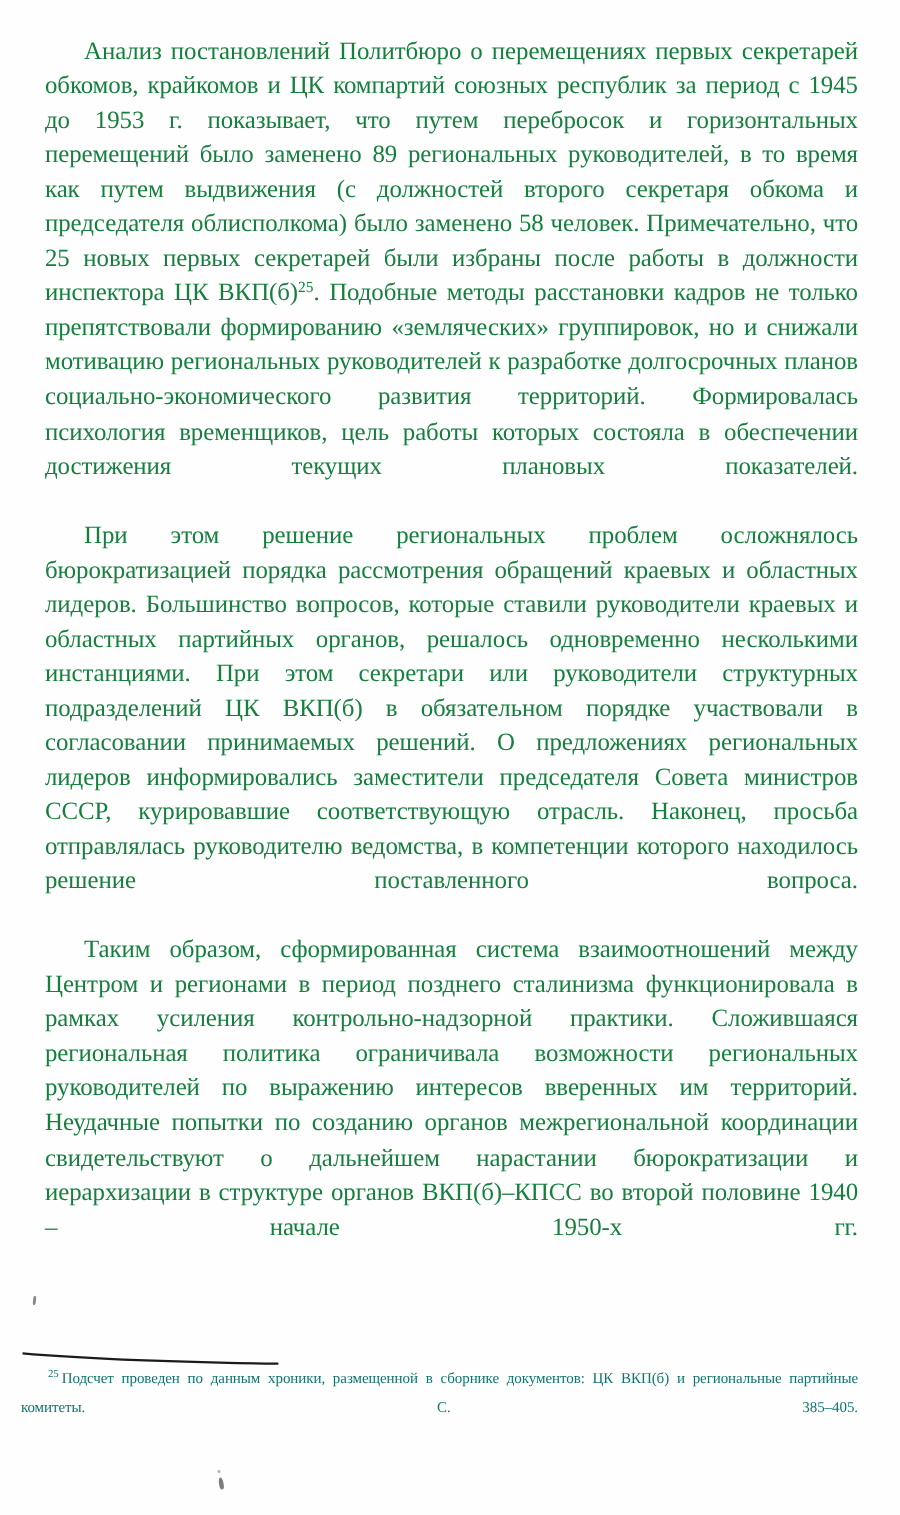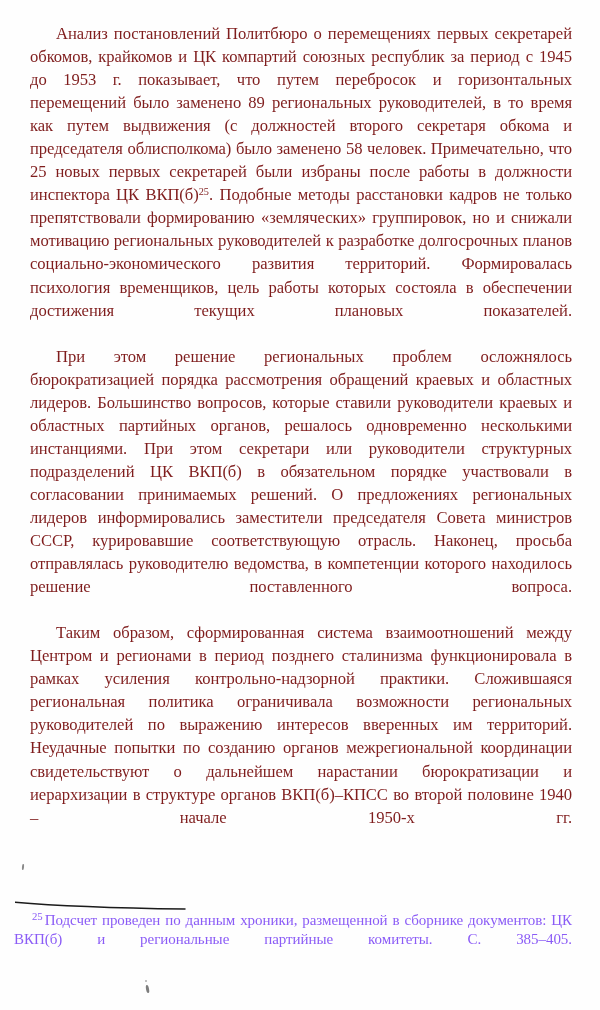--- a/index.html
+++ b/index.html
@@ -30,21 +30,21 @@
 
   .para {
     margin: 0 0 0 0;
     text-align: justify;
     text-justify: inter-word;
     font-size: 16.6px;
     line-height: 23.05px;
     text-indent: 26px;
     letter-spacing: -0.05px;
     word-spacing: 0.2px;
-    color: #7f1d1d;
+    color: #15803d;
     hyphens: manual;
   }
 
   .para + .para {
     margin-top: 0px;
   }
 
   
   .para::after {
     content: "";
@@ -68,23 +68,23 @@
     height: 8px;
     overflow: visible;
   }
   .footnote-rule svg { display: block; }
 
   .footnotes {
     position: absolute;
     left: 14px;
     top: 911px;
     width: 558px;
-    font-size: 15px;
+    font-size: 10px;
     line-height: 18.6px;
-    color: #8b5cf6;
+    color: #0f766e;
     text-align: justify;
   }
 
   .footnote {
     margin: 0;
     text-indent: 18px;
     letter-spacing: -0.05px;
   }
   .footnote::after {
     content: "";

